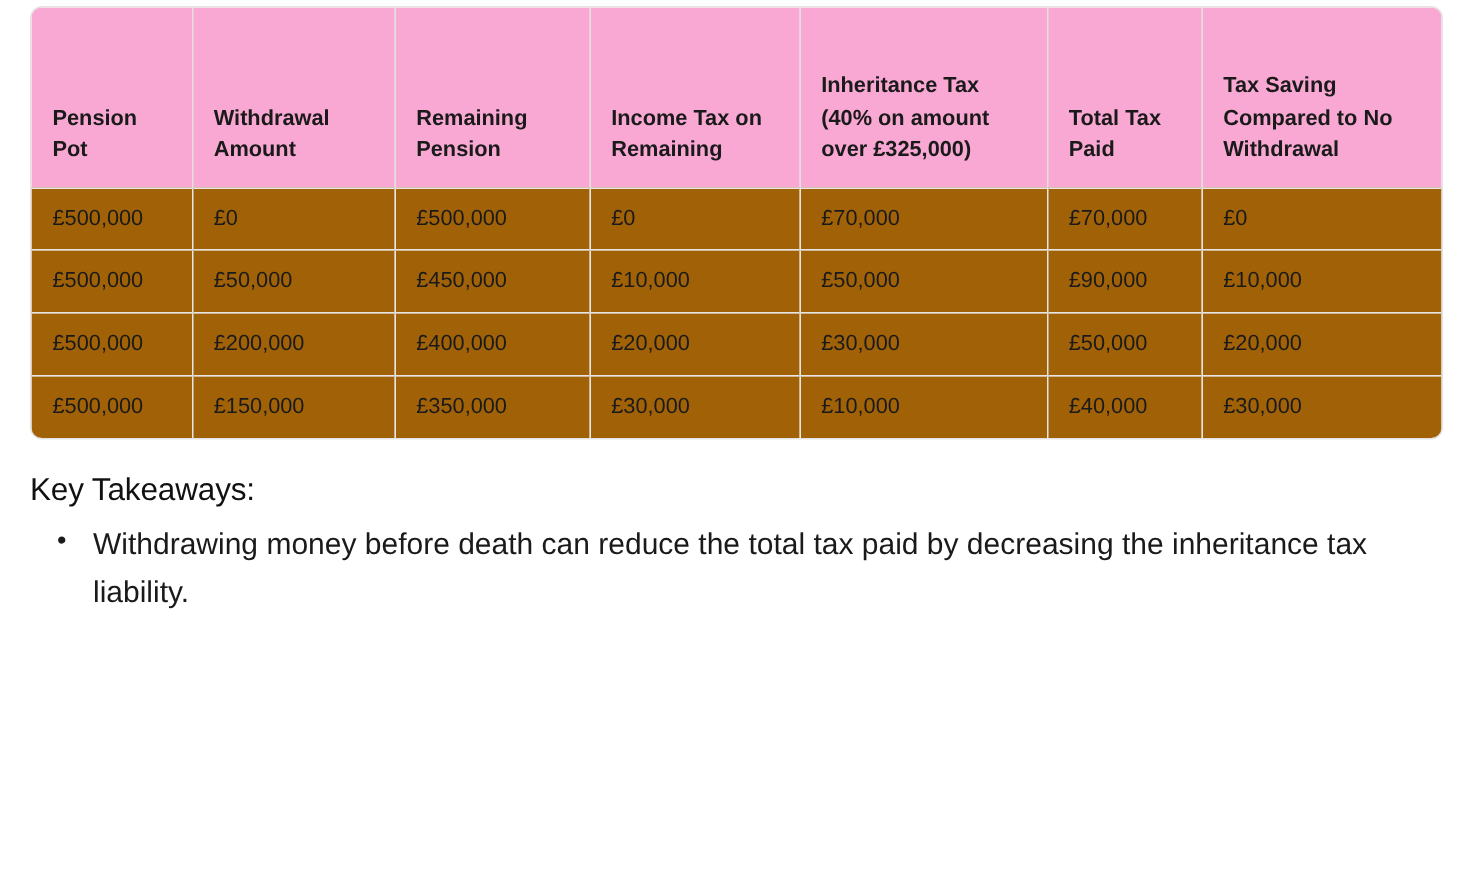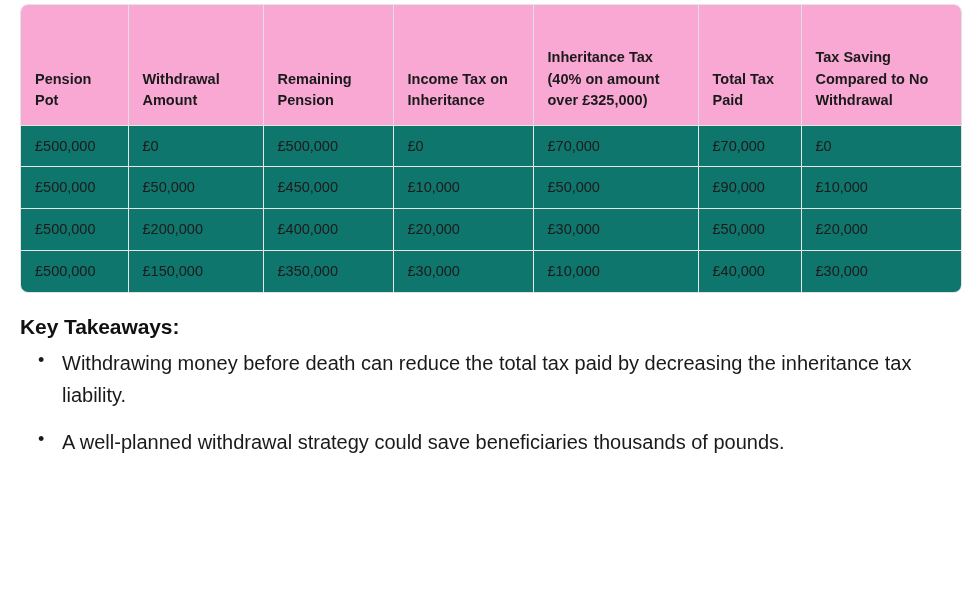--- a/index.html
+++ b/index.html
@@ -49,38 +49,38 @@
     height: 120px;
     box-sizing: border-box;
   }
   table.tax-table thead th:last-child { border-right: none; }
   table.tax-table tbody td {
     padding: 11px 12px 11px 14px;
     border-top: 1px solid #e6e6e6;
     border-right: 1px solid #e6e6e6;
     line-height: 1.3;
     color: #1a1a1a;
-    background: #0f766e;
+    background: #a16207;
     white-space: nowrap;
   }
   table.tax-table tbody td:last-child { border-right: none; }
 
   
   col.c0 { width: 107px; }
   col.c1 { width: 135px; }
   col.c2 { width: 130px; }
   col.c3 { width: 140px; }
   col.c4 { width: 165px; }
   col.c5 { width: 103px; }
   col.c6 { width: 160px; }
 
   
   .takeaways-title {
     font-size: 21px;
-    font-weight: 700;
+    font-weight: 400;
     margin: 22px 0 8px 20px;
     color: #111111;
     letter-spacing: -0.1px;
   }
   ul.takeaways {
     list-style: none;
     margin: 0;
     padding: 0 24px 0 22px;
   }
   ul.takeaways li {
@@ -114,21 +114,21 @@
           <col class="c3">
           <col class="c4">
           <col class="c5">
           <col class="c6">
       </colgroup>
       <thead>
         <tr>
           <th>Pension Pot</th>
           <th>Withdrawal Amount</th>
           <th>Remaining Pension</th>
-          <th>Income Tax on Inheritance</th>
+          <th>Income Tax on Remaining</th>
           <th>Inheritance Tax (40% on amount over £325,000)</th>
           <th>Total Tax Paid</th>
           <th>Tax Saving Compared to No Withdrawal</th>
         </tr>
       </thead>
       <tbody>
         <tr>
           <td>£500,000</td>
           <td>£0</td>
           <td>£500,000</td>
@@ -165,16 +165,15 @@
           <td>£30,000</td>
         </tr>
       </tbody>
     </table>
   </div>
 
   <h2 class="takeaways-title">Key Takeaways:</h2>
 
   <ul class="takeaways">
     <li>Withdrawing money before death can reduce the total tax paid by decreasing the inheritance tax liability.</li>
-    <li>A well-planned withdrawal strategy could save beneficiaries thousands of pounds.</li>
   </ul>
 
 </div>
 
 </body></html>

